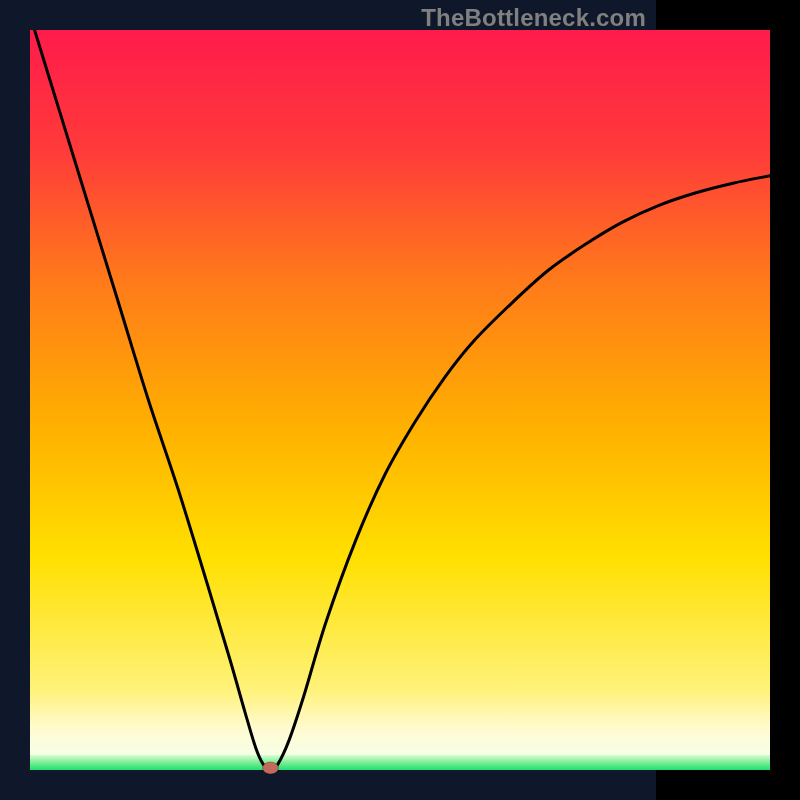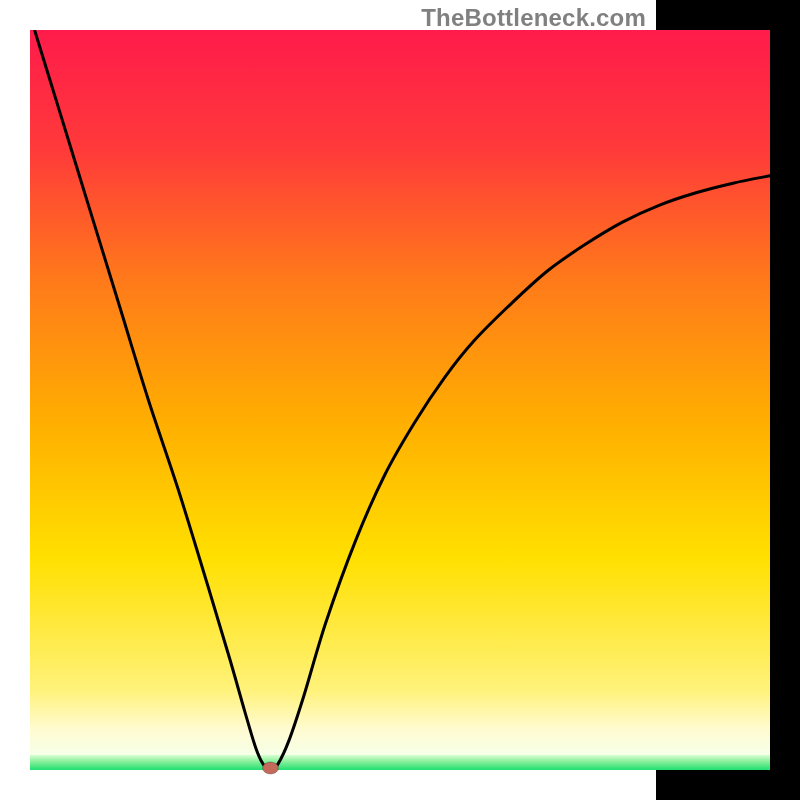--- a/index.html
+++ b/index.html
@@ -8,21 +8,21 @@
     width: 800px;
     height: 800px;
     background: #000;
     font-family: Arial, Helvetica, sans-serif;
     overflow: hidden;
   }
   .frame {
     position: relative;
     width: 656px;
     height: 800px;
-    background: #ffffff;
+    background: #0f172a;
   }
   .watermark {
     position: absolute;
     top: 4px;
     right: 10px;
     color: #808080;
     font-size: 24px;
     font-weight: 600;
     letter-spacing: 0.2px;
     user-select: none;

